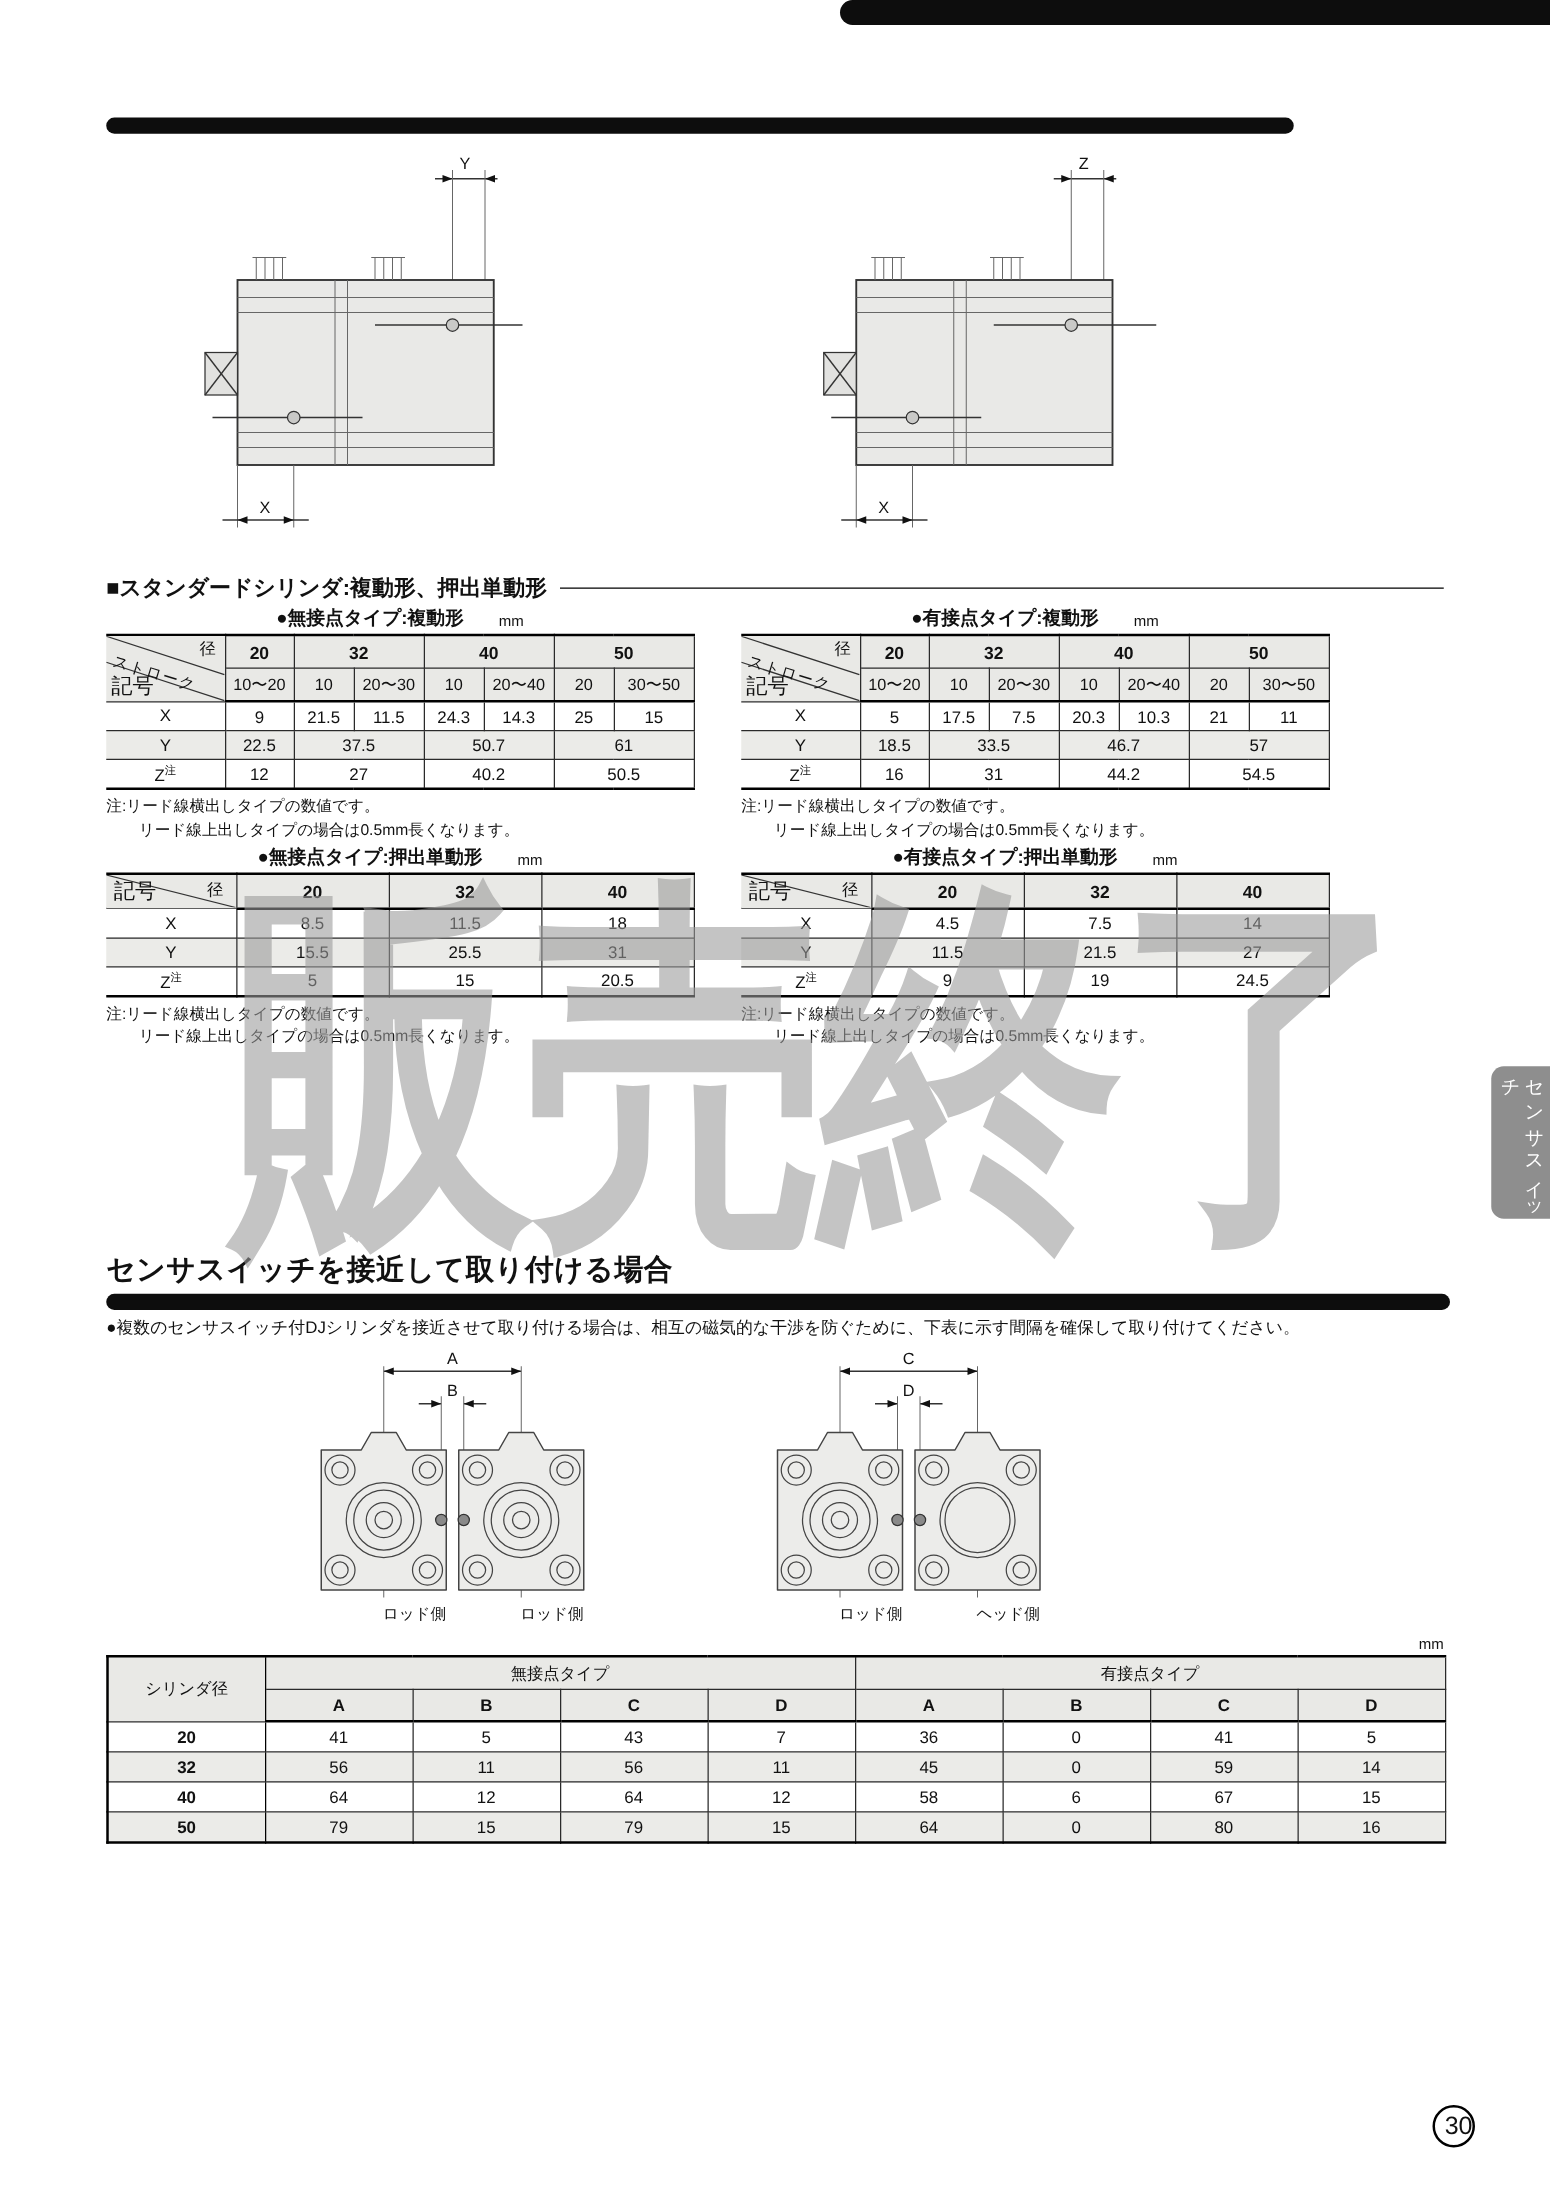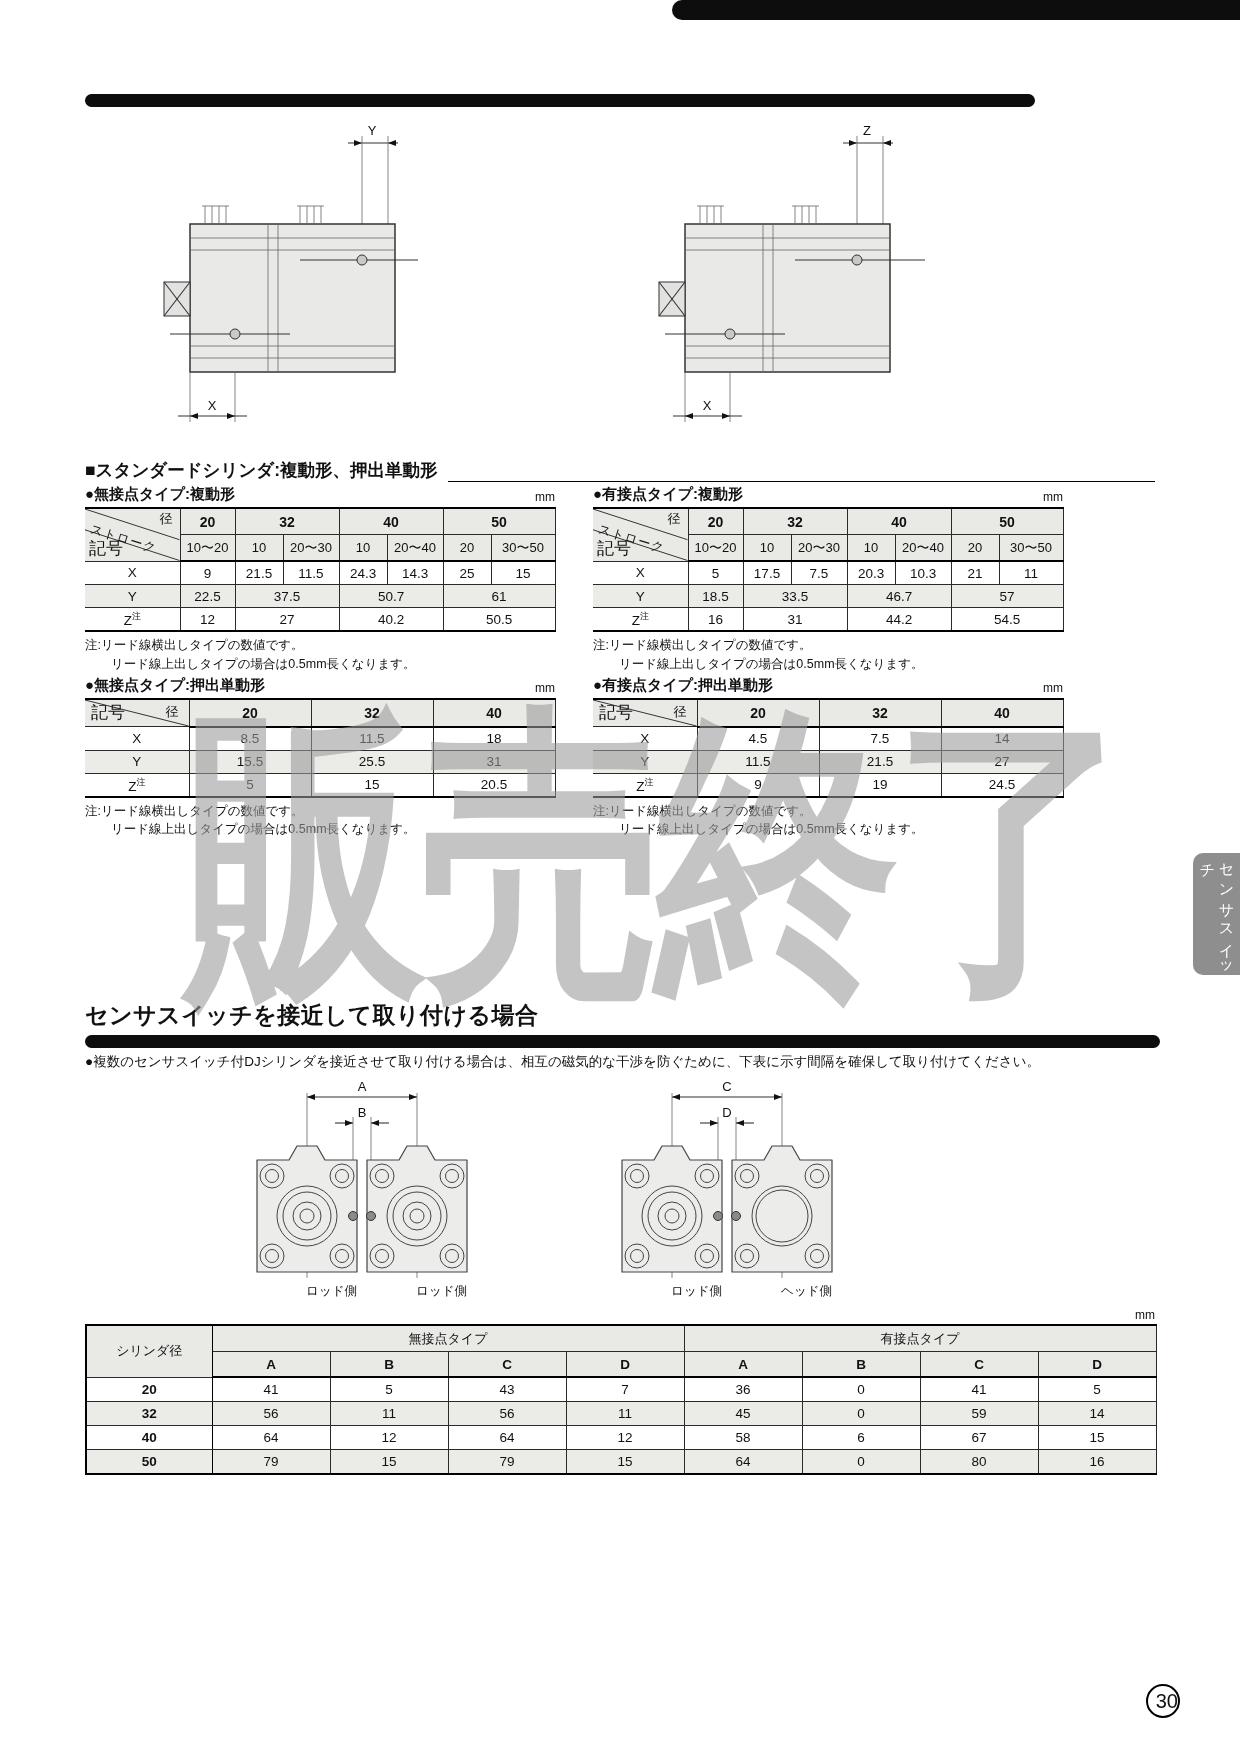--- a/index.html
+++ b/index.html
@@ -4,26 +4,26 @@
 <style>
   html,body{margin:0;padding:0;background:#fff;}
   .page{position:relative;width:1240px;height:1754px;background:#fff;overflow:hidden;
         font-family:"Liberation Sans",sans-serif;color:#111;}
 
   .topbar{position:absolute;top:0;right:0;width:568px;height:20px;background:#0d0d0d;border-radius:10px 0 0 10px;}
 
   .h1{position:absolute;left:85px;font-size:23px;font-weight:bold;letter-spacing:.5px;}
   .blackbar{position:absolute;left:85px;height:13px;background:#0d0d0d;border-radius:7px;}
 
-  .subsec{position:absolute;left:85px;top:458px;width:1070px;display:flex;align-items:flex-end;}
+  .subsec{position:absolute;left:85px;top:458px;width:1070px;display:flex;align-items:center;}
   .subsec .txt{font-size:17.5px;font-weight:bold;white-space:nowrap;}
   .subsec .rule{flex:1;border-top:1.5px solid #000;margin-left:10px;}
 
   .tblock{position:absolute;width:470px;}
-  .tb-head{display:flex;justify-content:space-between;align-items:flex-end;margin-bottom:3px;gap:28px;}
+  .tb-head{display:flex;justify-content:center;align-items:flex-end;margin-bottom:3px;gap:28px;}
   .tb-title{font-size:15px;font-weight:bold;}
   .unit{font-size:12px;}
 
   table.spec{border-collapse:collapse;width:100%;table-layout:fixed;
              border-top:2.5px solid #000;border-bottom:2.5px solid #000;}
   .spec th,.spec td{border:1px solid #2a2a2a;text-align:center;padding:0 1px;font-size:13.5px;vertical-align:middle;}
   .spec tr>*:first-child{border-left:none;}
   .spec tr.hdr th{background:#e9e9e6;font-weight:bold;font-size:14px;height:25px;}
   .spec tr.hdr2 th{background:#e9e9e6;font-weight:normal;font-size:13px;height:25px;border-bottom:2.5px solid #000;}
   .spec tr.data td{height:22px;}

